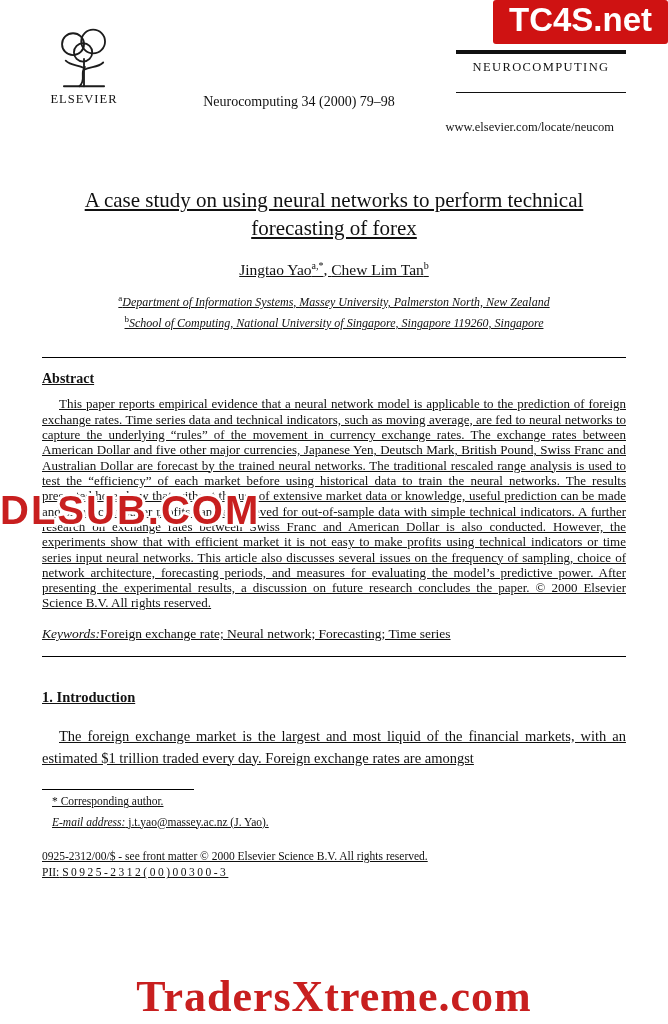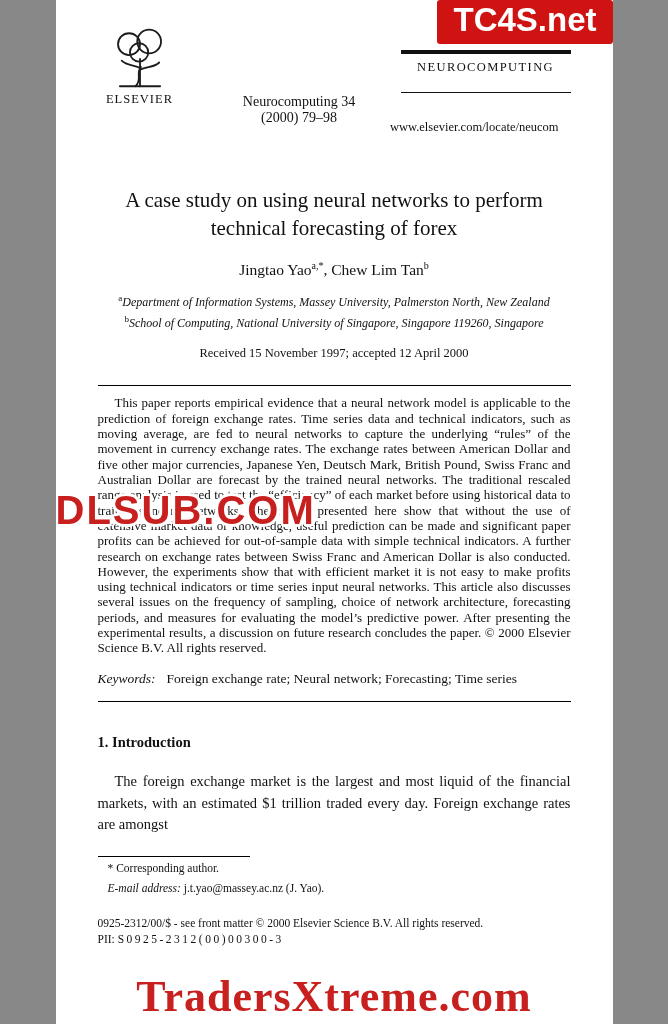--- a/index.html
+++ b/index.html
@@ -1,25 +1,26 @@
 <!DOCTYPE html>
 <html><head>
 <meta charset="utf-8">
 <style>
   * { margin: 0; padding: 0; box-sizing: border-box; }
   html, body { background: #888; }
   .page {
     position: relative;
-    width: 557px;
+    width: 668px;
     height: 1024px;
     margin: 0 auto;
     background: #ffffff;
     font-family: "Liberation Serif", serif;
     color: #111;
     overflow: hidden;
+    text-decoration: underline;
   }
   .content { padding: 0 42px; }
 
   
   .header { position: relative; height: 152px; }
   .logo { position: absolute; left: 0; top: 24px; width: 84px; text-align: center; }
   .logo-svg { display: block; margin: 0 auto; }
   .publisher { font-size: 12.5px; letter-spacing: 1px; margin-top: 2px; }
   .citation { position: absolute; left: 130px; right: 200px; top: 94px; text-align: center; font-size: 14px; }
   .journal-block {
@@ -37,21 +38,21 @@
   .affiliations { margin-top: 12px; text-align: center; font-style: italic; font-size: 12px; line-height: 1.6; }
   .affiliations sup { font-size: 9px; font-style: normal; }
   .received { text-align: center; margin-top: 13px; font-size: 12.5px; }
   .rule { border: none; border-top: 1.7px solid #000; margin-top: 24px; }
 
   
   .abs-head { margin-top: 13px; font-size: 14px; font-weight: bold; }
   .para { text-align: justify; text-indent: 17px; }
   .abs-text { margin-top: 9px; font-size: 13px; line-height: 1.18; }
   .keywords { margin-top: 15px; font-size: 13.5px; }
-  .kw-label { font-style: italic; margin-right: 11px; }
+  .kw-label { font-style: italic; margin-right: 0; }
   .rule-2 { margin-top: 14px; }
 
   
   .sec-head { margin-top: 32px; font-size: 14.5px; font-weight: bold; }
   .intro { margin-top: 20px; font-size: 14.5px; line-height: 1.5; }
 
   
   .footnote-rule { margin-top: 20px; width: 152px; border-top: 1px solid #000; }
   .footnote { font-size: 11.5px; line-height: 1.5; margin-top: 3px; text-indent: 10px; }
   .italic { font-style: italic; }
@@ -120,24 +121,24 @@
 
     <h1 class="title">A case study on using neural networks to perform technical forecasting of forex</h1>
 
     <p class="authors"><span>Jingtao Yao</span><sup>a,*</sup><span>, </span><span>Chew Lim Tan</span><sup>b</sup></p>
 
     <div class="affiliations">
       <p><sup>a</sup><span>Department of Information Systems, Massey University, Palmerston North, New Zealand</span></p>
       <p><sup>b</sup><span>School of Computing, National University of Singapore, Singapore 119260, Singapore</span></p>
     </div>
 
-    <p class="received">Received 15 November 1997; accepted 12 April 2000</p>
 
     <hr class="rule">
 
+    <h2 class="abs-head">Abstract</h2>
     <p class="abs-text para">This paper reports empirical evidence that a neural network model is applicable to the prediction of foreign exchange rates. Time series data and technical indicators, such as moving average, are fed to neural networks to capture the underlying “rules” of the movement in currency exchange rates. The exchange rates between American Dollar and five other major currencies, Japanese Yen, Deutsch Mark, British Pound, Swiss Franc and Australian Dollar are forecast by the trained neural networks. The traditional rescaled range analysis is used to test the “efficiency” of each market before using historical data to train the neural networks. The results presented here show that without the use of extensive market data or knowledge, useful prediction can be made and significant paper profits can be achieved for out-of-sample data with simple technical indicators. A further research on exchange rates between Swiss Franc and American Dollar is also conducted. However, the experiments show that with efficient market it is not easy to make profits using technical indicators or time series input neural networks. This article also discusses several issues on the frequency of sampling, choice of network architecture, forecasting periods, and measures for evaluating the model’s predictive power. After presenting the experimental results, a discussion on future research concludes the paper. © 2000 Elsevier Science B.V. All rights reserved.</p>
 
     <p class="keywords"><span class="kw-label">Keywords:</span><span>Foreign exchange rate; Neural network; Forecasting; Time series</span></p>
 
     <hr class="rule rule-2">
 
     <h2 class="sec-head">1. Introduction</h2>
     <p class="intro para">The foreign exchange market is the largest and most liquid of the financial markets, with an estimated $1 trillion traded every day. Foreign exchange rates are amongst</p>
 
     <div class="footnote-rule"></div>

